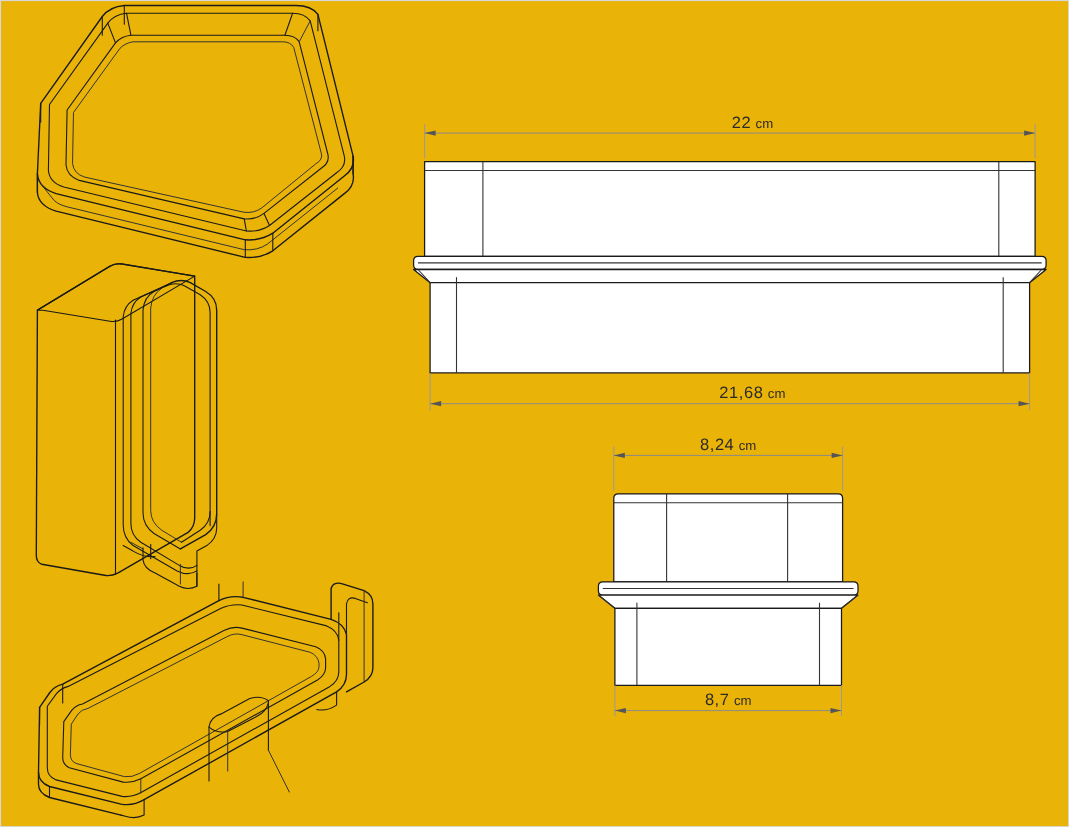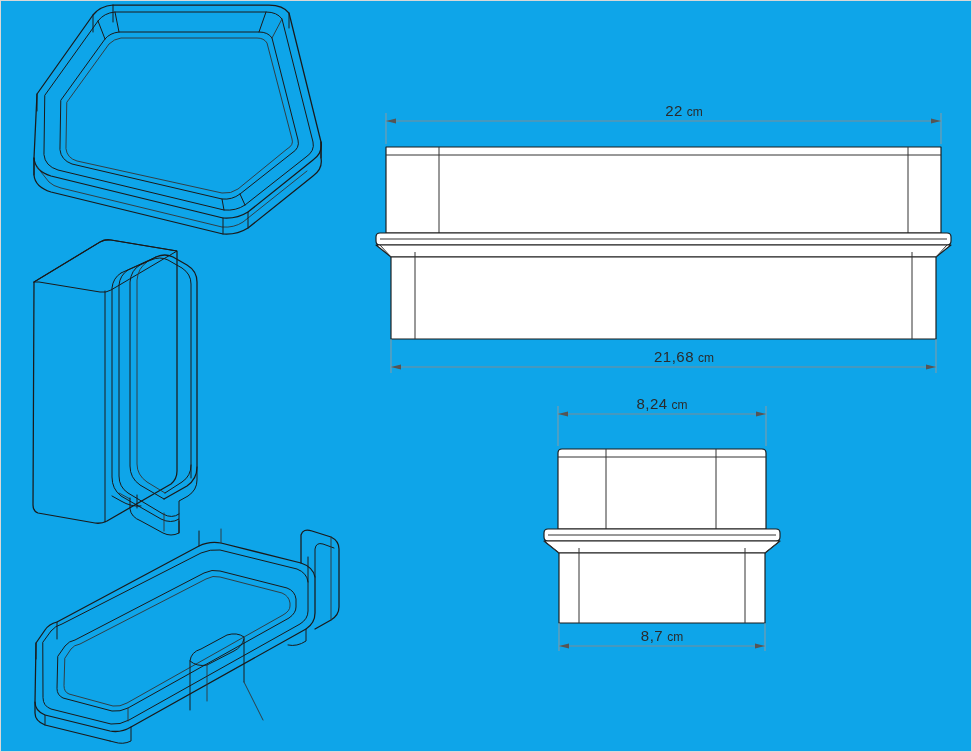--- a/index.html
+++ b/index.html
@@ -8,21 +8,21 @@
     padding: 0;
     background: #ffffff;
   }
   body {
     font-family: "Liberation Sans", sans-serif;
   }
   #sheet {
     position: relative;
     width: 972px;
     height: 752px;
-    background: #0ea5e9;
+    background: #eab308;
     overflow: hidden;
     box-sizing: border-box;
     border: 1px solid #d8d8d8;
   }
   #sheet svg {
     position: absolute;
     top: 0;
     left: 0;
     display: block;
   }

